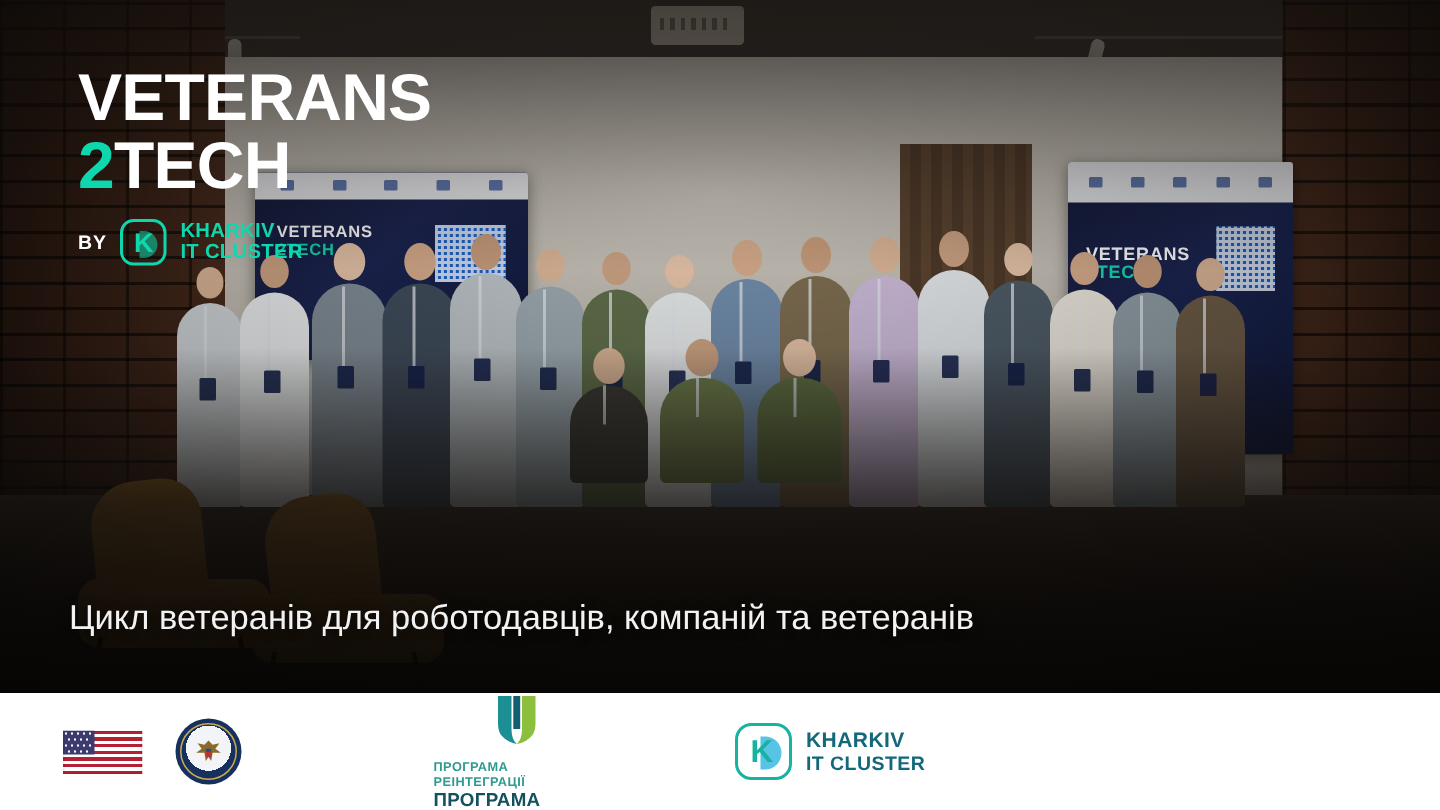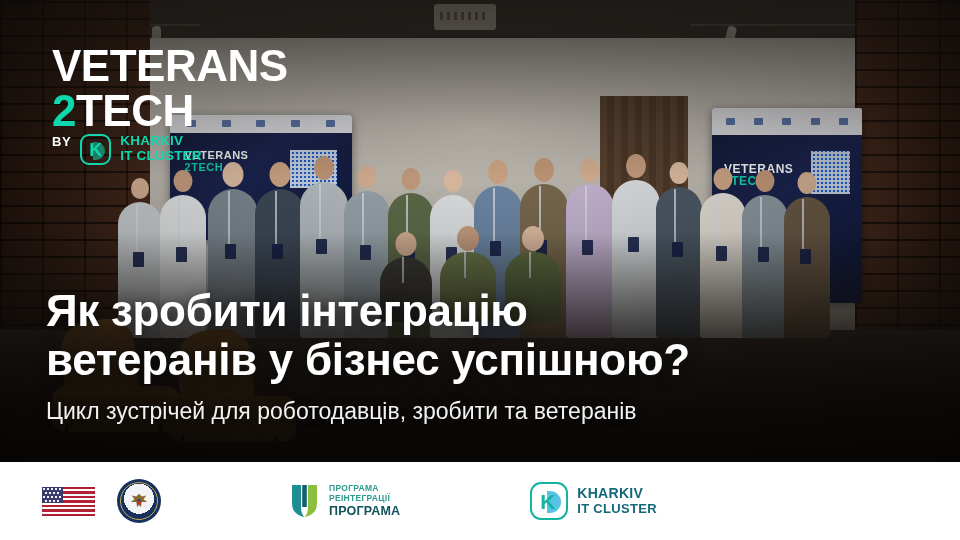--- a/index.html
+++ b/index.html
@@ -146,21 +146,21 @@
   .brand{ position:absolute; left:52px; top:44px; }
   .brand .l1{
     font-size:44px; font-weight:800; color:#ffffff; letter-spacing:-0.5px;
     line-height:.98; font-stretch:condensed;
   }
   .brand .l2{
     font-size:44px; font-weight:800; letter-spacing:-0.5px; line-height:1.02;
     color:#ffffff; margin-top:2px;
   }
   .brand .l2 .two{ color:#0fd7ad; }
-  .brand .byrow{ display:flex; gap:9px; }
+  .brand .byrow{ display:flex; align-items:center; gap:9px; margin-top:12px; }
   .brand .by{ color:#fff; font-size:13px; font-weight:800; letter-spacing:.6px; }
   .kmark{
     width:31px; height:31px; border:2.4px solid #0fd7ad; border-radius:9px;
     position:relative; flex:0 0 auto;
   }
   .kmark .k{
     position:absolute; left:7px; top:5px; font-size:18px; font-weight:800;
     color:#0fd7ad; line-height:1;
   }
   .kmark .blob{
@@ -227,21 +227,21 @@
   }
   .dosseal .eagle{
     position:absolute; left:50%; top:50%; transform:translate(-50%,-50%);
     width:22px; height:20px;
   }
 
   .irex{ display:flex; align-items:center; gap:9px; }
   .irex .mark{ width:40px; height:40px; position:relative; }
   .irex .wd{ color:#14626b; font-size:25px; font-weight:700; letter-spacing:.5px; }
 
-  .vetprog{ display:flex; align-items:center; gap:9px; }
+  .vetprog{ display:flex; align-items:flex-end; gap:9px;flex-direction:column; }
   .vetprog .mark{ width:31px; height:36px; position:relative; }
   .vetprog .txt{ line-height:1.12; }
   .vetprog .t1,.vetprog .t2{ color:#2f9a8f; font-size:8.5px; font-weight:600; letter-spacing:.3px; }
   .vetprog .t3{ color:#13525c; font-size:12.5px; font-weight:800; letter-spacing:.2px; }
 
   .kic{ display:flex; align-items:center; gap:9px; }
   .kic .mark{ width:38px; height:38px; border:2.6px solid #15b3a0; border-radius:11px; position:relative; }
   .kic .mark .k{ position:absolute; left:8px; top:7px; font-size:21px; font-weight:800; color:#15b3a0; line-height:1; }
   .kic .mark .blob{ position:absolute; right:5px; top:7px; width:14px; height:22px;
                     border-radius:0 11px 11px 0; background:#39b8e0; opacity:.85; }
@@ -442,26 +442,22 @@
         <span class="blob"></span>
           <span class="k">K</span>
       </span>
       <span class="kc">
         <span style="display:block">KHARKIV</span>
         <span style="display:block">IT CLUSTER</span>
       </span>
     </div>
   </div>
 
-  <div class="headline">
-    <span class="ln">Як зробити інтеграцію</span>
-    <span class="ln">ветеранів у бізнес успішною?</span>
-  </div>
-
-  <div class="subline">Цикл зустрічей для роботодавців, зробити та ветеранів</div>
+
+  <div class="subline">Цикл ветеранів для роботодавців, компаній та ветеранів</div>
 
   <div class="footer">
 
     <div class="fgroup" style="margin-left:42px;gap:22px;">
       <span class="usflag">
         <span class="stripes"></span>
           <span class="canton"></span>
           <span class="border"></span>
       </span>
       <span class="dosseal">

